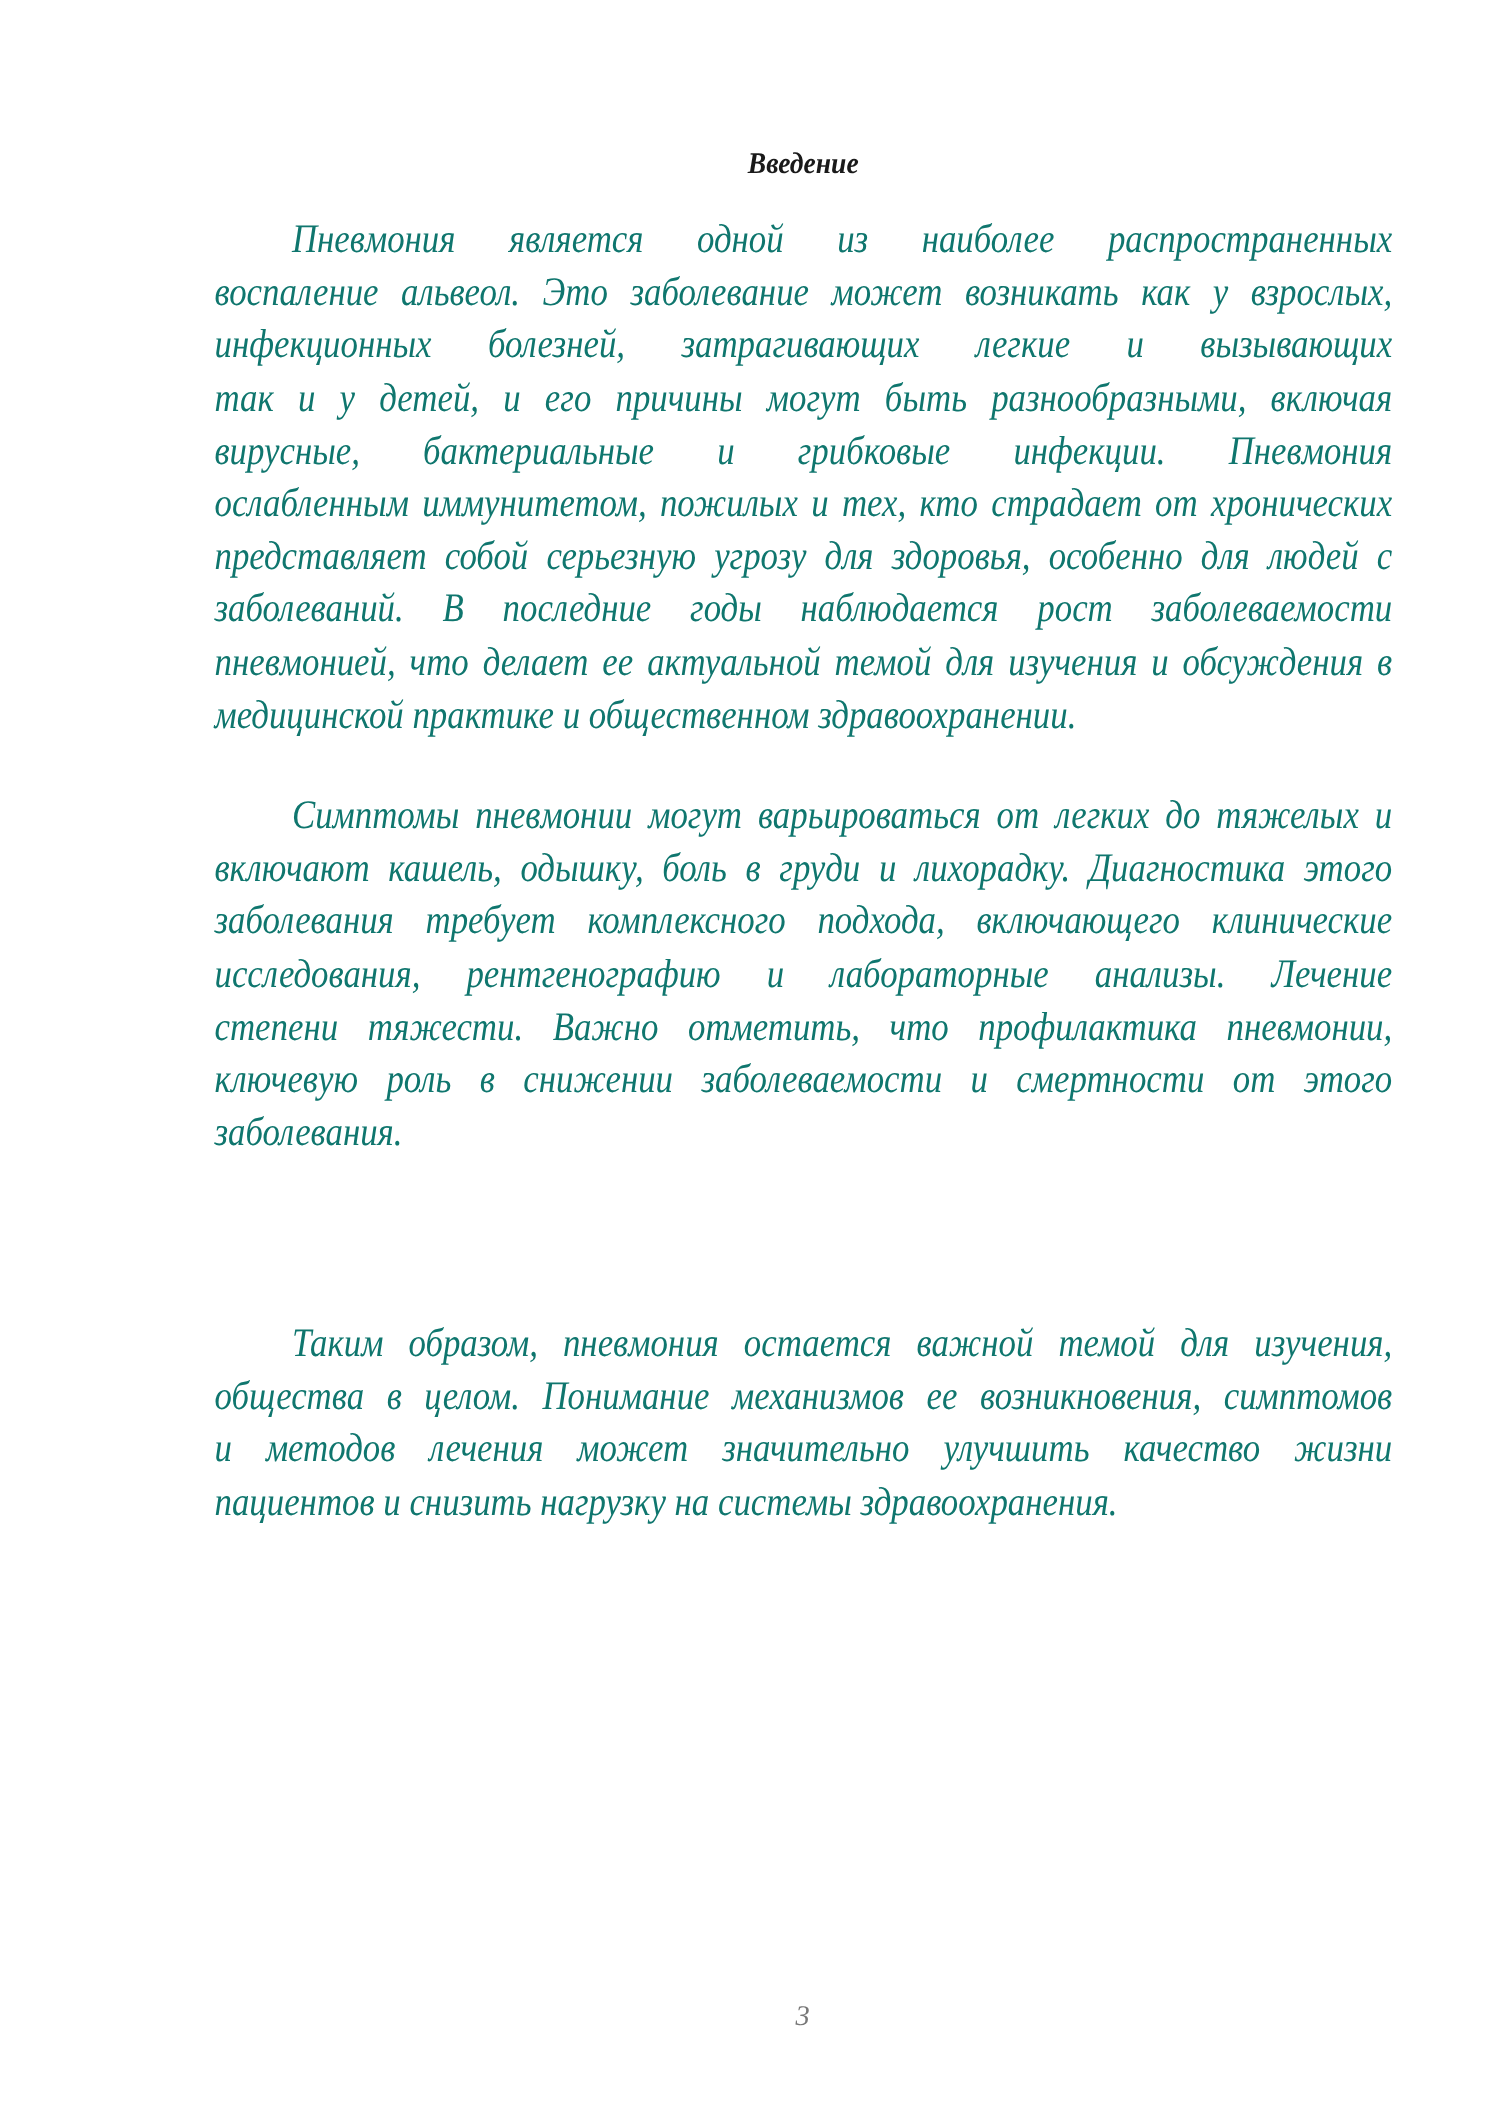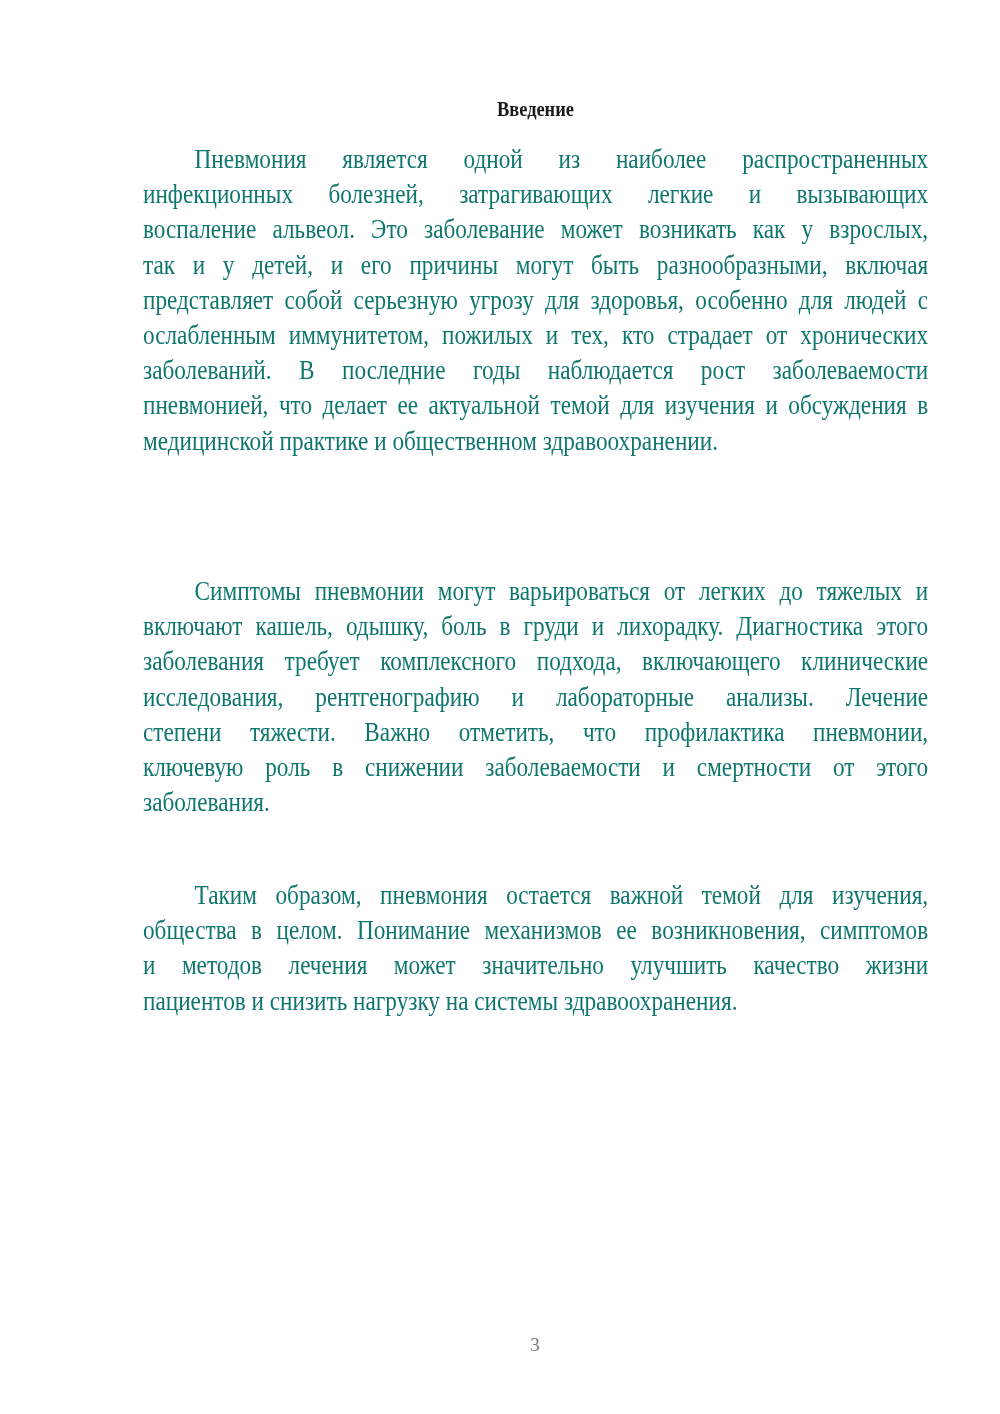--- a/index.html
+++ b/index.html
@@ -1,17 +1,17 @@
 <!DOCTYPE html>
 <html><head>
   <meta charset="utf-8">
   <style>
     html, body { margin: 0; padding: 0; background: #ffffff; }
     body { width: 1000px; height: 1414px; position: relative; overflow: hidden; }
-    .page { position: absolute; left: 0; top: 0; width: 1000px; height: 1414px; background: #fff; }
+    .page { position: absolute; left: 0; top: 0; width: 1000px; height: 1414px; background: #fff; font-style: italic; }
     .heading {
       position: absolute; left: 143px; width: 785px; top: 98px;
       text-align: center; font-family: "Liberation Serif", serif;
       font-weight: bold; font-size: 20px; color: #1a1a1a;
       transform: scaleX(0.92); transform-origin: center;
     }
     .para { position: absolute; left: 143px; width: 785px; }
     .line {
       font-family: "Liberation Serif", serif; font-size: 27px; color: #0f766e;
       height: 35.2px; line-height: 35.2px; white-space: nowrap;
@@ -29,46 +29,49 @@
 <body>
 
 <div class="page">
   <div class="heading">Введение</div>
 
   <div class="para" style="top:142px;">
     <div class="line first">
         <span class="inner">Пневмония является одной из наиболее распространенных</span>
       </div>
     <div class="line">
-        <span class="inner">инфекционных болезней, затрагивающих легкие и вызывающих</span>
+        <span class="inner">воспаление альвеол. Это заболевание может возникать как у взрослых,</span>
       </div>
     <div class="line">
-        <span class="inner">воспаление альвеол. Это заболевание может возникать как у взрослых,</span>
+        <span class="inner">инфекционных болезней, затрагивающих легкие и вызывающих</span>
       </div>
     <div class="line">
         <span class="inner">так и у детей, и его причины могут быть разнообразными, включая</span>
       </div>
     <div class="line">
-        <span class="inner">представляет собой серьезную угрозу для здоровья, особенно для людей с</span>
+        <span class="inner">вирусные, бактериальные и грибковые инфекции. Пневмония</span>
       </div>
     <div class="line">
         <span class="inner">ослабленным иммунитетом, пожилых и тех, кто страдает от хронических</span>
+      </div>
+    <div class="line">
+        <span class="inner">представляет собой серьезную угрозу для здоровья, особенно для людей с</span>
       </div>
     <div class="line">
         <span class="inner">заболеваний. В последние годы наблюдается рост заболеваемости</span>
       </div>
     <div class="line">
         <span class="inner">пневмонией, что делает ее актуальной темой для изучения и обсуждения в</span>
       </div>
     <div class="line last">
         <span class="inner">медицинской практике и общественном здравоохранении.</span>
       </div>
   </div>
 
-  <div class="para" style="top:574px;">
+  <div class="para" style="top:526px;">
     <div class="line first">
         <span class="inner">Симптомы пневмонии могут варьироваться от легких до тяжелых и</span>
       </div>
     <div class="line">
         <span class="inner">включают кашель, одышку, боль в груди и лихорадку. Диагностика этого</span>
       </div>
     <div class="line">
         <span class="inner">заболевания требует комплексного подхода, включающего клинические</span>
       </div>
     <div class="line">

